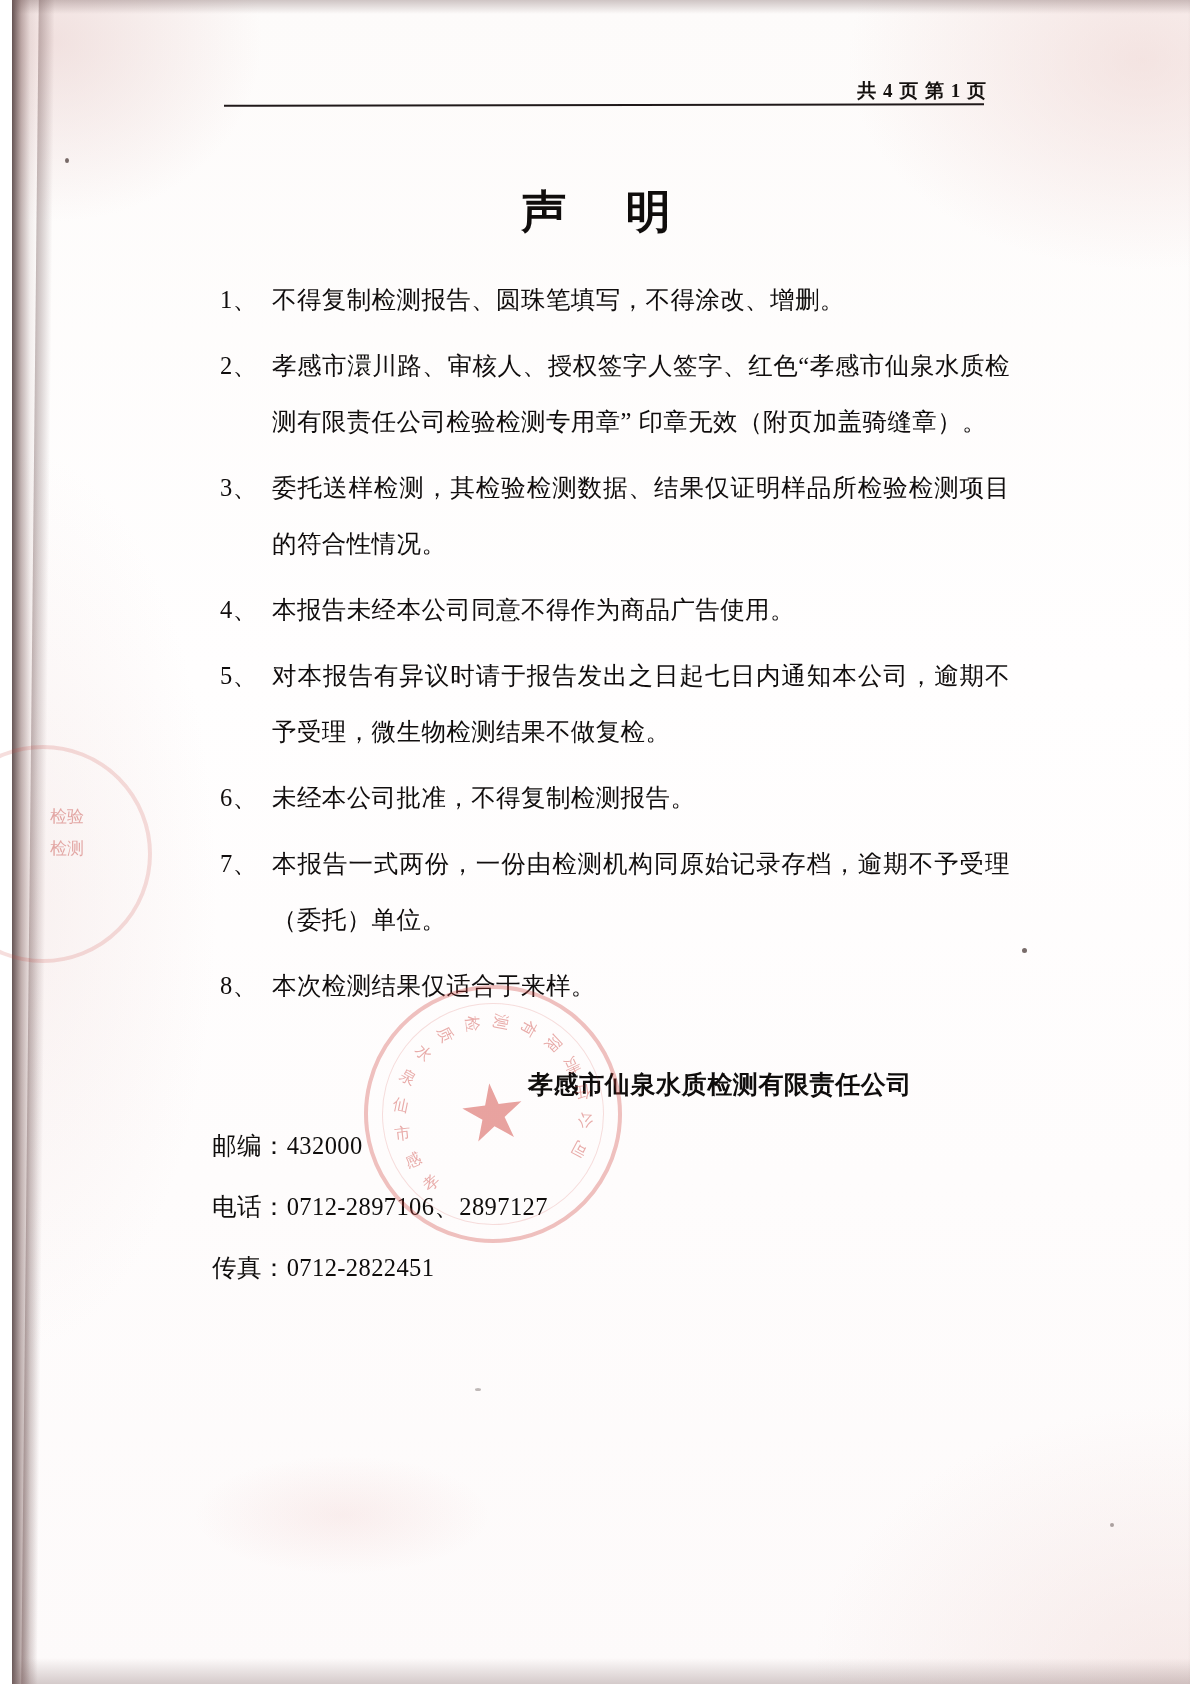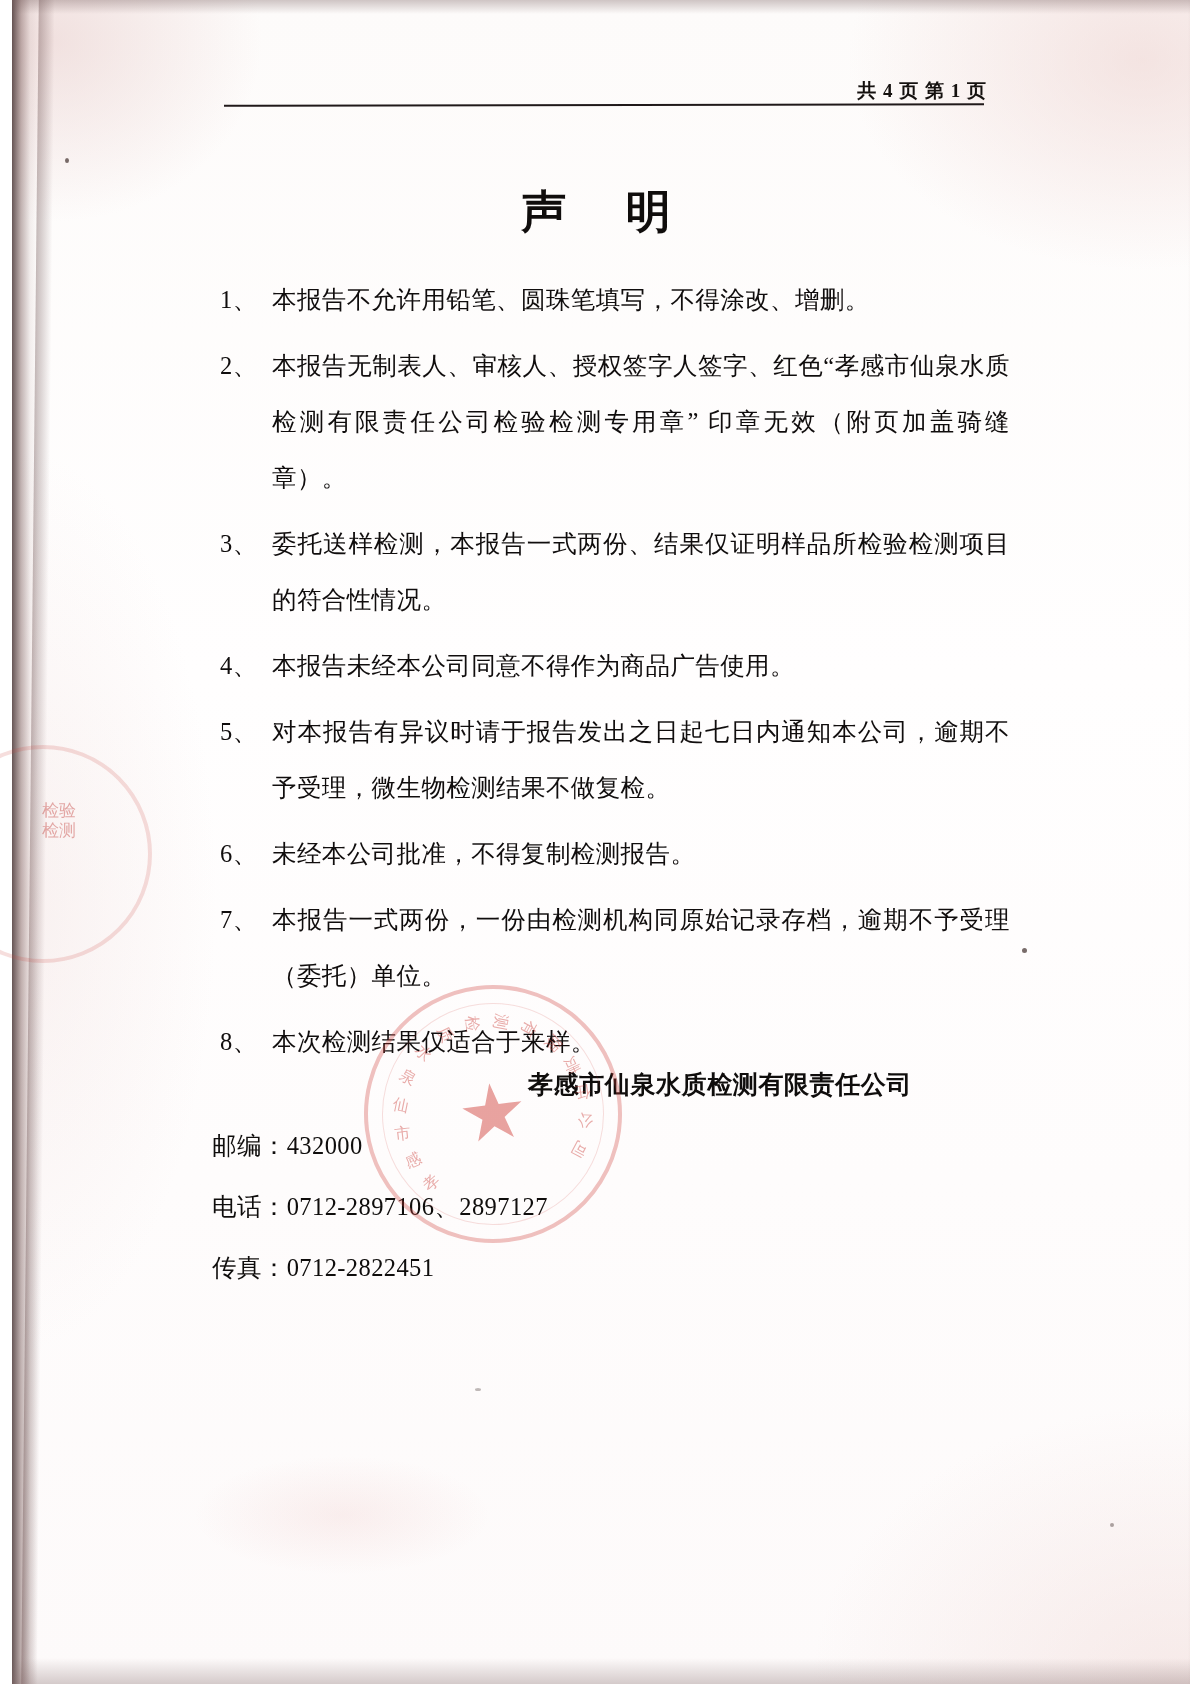--- a/index.html
+++ b/index.html
@@ -205,24 +205,24 @@
     top: 745px;
     width: 210px;
     height: 210px;
     border-radius: 50%;
     border: 4px solid rgba(206,70,66,0.30);
     opacity: 0.6;
     pointer-events: none;
   }
   .stamp-partial-txt {
     position: absolute;
-    left: 30px;
+    left: 38px;
     top: 800px;
     font-size: 17px;
-    line-height: 20px;
+    line-height: 32px;
     color: rgba(198,70,66,0.45);
     width: 34px;
     word-break: break-all;
     pointer-events: none;
     font-family: "DejaVu Sans", sans-serif;
   }
   .stamp-faint-bottom {
     position: absolute;
     left: 180px;
     top: 1455px;
@@ -252,31 +252,31 @@
 
   <div class="page-count">共 4 页  第 1 页</div>
   <div class="header-rule"></div>
 
   <div class="doc-title">声 明</div>
 
   <div class="clauses">
 
     <div class="clause c1">
       <span class="num">1、</span>
-      <div class="body">本报告不允许用铅笔、圆珠笔填写，不得涂改、增删。</div>
+      <div class="body">不得复制检测报告、圆珠笔填写，不得涂改、增删。</div>
     </div>
 
     <div class="clause c2">
       <span class="num">2、</span>
-      <div class="body">本报告无制表人、审核人、授权签字人签字、红色“孝感市仙泉水质检测有限责任公司检验检测专用章” 印章无效（附页加盖骑缝章）。</div>
+      <div class="body">孝感市澴川路、审核人、授权签字人签字、红色“孝感市仙泉水质检测有限责任公司检验检测专用章” 印章无效（附页加盖骑缝章）。</div>
     </div>
 
     <div class="clause c3">
       <span class="num">3、</span>
-      <div class="body">委托送样检测，本报告一式两份、结果仅证明样品所检验检测项目的符合性情况。</div>
+      <div class="body">委托送样检测，其检验检测数据、结果仅证明样品所检验检测项目的符合性情况。</div>
     </div>
 
     <div class="clause c4">
       <span class="num">4、</span>
       <div class="body">本报告未经本公司同意不得作为商品广告使用。</div>
     </div>
 
     <div class="clause c5">
       <span class="num">5、</span>
       <div class="body">对本报告有异议时请于报告发出之日起七日内通知本公司，逾期不予受理，微生物检测结果不做复检。</div>

